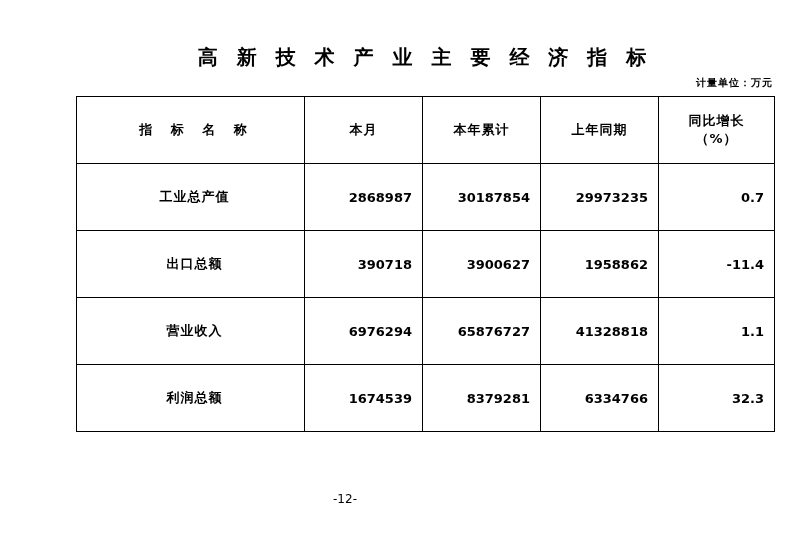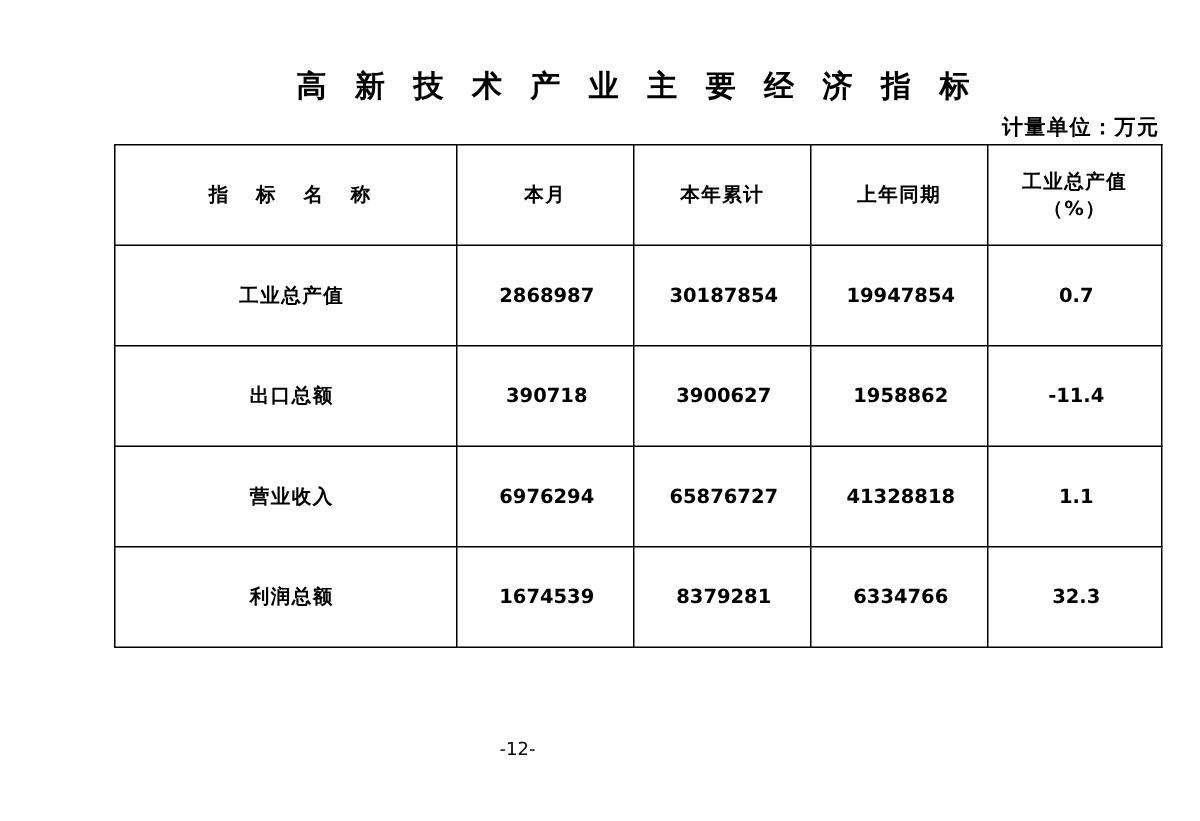--- a/index.html
+++ b/index.html
@@ -33,21 +33,21 @@
     font-size: 20px;
     font-weight: bold;
     letter-spacing: 6px;
     color: #000;
     white-space: nowrap;
   }
   .unit-note {
     position: absolute;
     right: 52px;
     top: 76px;
-    font-size: 14px;
+    font-size: 10px;
     font-weight: bold;
     letter-spacing: 1px;
     color: #000;
   }
   table.main {
     position: absolute;
     left: 51px;
     top: 96px;
     width: 698px;
     border-collapse: collapse;
@@ -78,21 +78,21 @@
     letter-spacing: 7px;
     padding-left: 24px;
   }
   tbody td.rowlabel {
     text-align: center;
     letter-spacing: 1px;
     font-size: 13px;
     padding-left: 20px;
   }
   tbody td.num {
-    text-align: center;
+    text-align: right;
     font-family: "DejaVu Sans", "Liberation Sans", sans-serif;
     font-weight: bold;
     font-size: 13px;
     padding-right: 10px;
   }
   .page-number {
     position: absolute;
     left: 0;
     top: 492px;
     width: 640px;
@@ -117,29 +117,29 @@
       <col class="col-ytd">
       <col class="col-prev">
       <col class="col-grow">
     </colgroup>
     <thead>
       <tr>
         <td class="head-name">指  标  名  称</td>
         <td>本月</td>
         <td>本年累计</td>
         <td>上年同期</td>
-        <td>工业总产值（%）</td>
+        <td>同比增长（%）</td>
       </tr>
     </thead>
     <tbody>
       <tr>
         <td class="rowlabel">工业总产值</td>
         <td class="num">2868987</td>
         <td class="num">30187854</td>
-        <td class="num">19947854</td>
+        <td class="num">29973235</td>
         <td class="num">0.7</td>
       </tr>
       <tr>
         <td class="rowlabel">出口总额</td>
         <td class="num">390718</td>
         <td class="num">3900627</td>
         <td class="num">1958862</td>
         <td class="num">-11.4</td>
       </tr>
       <tr>

